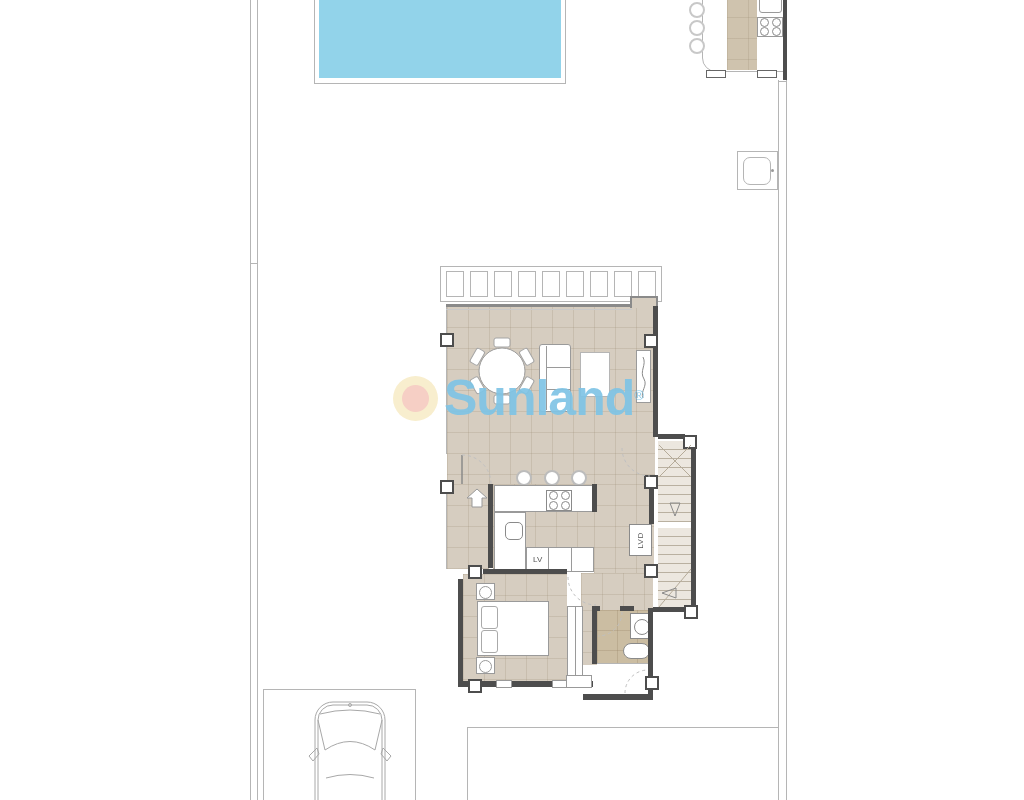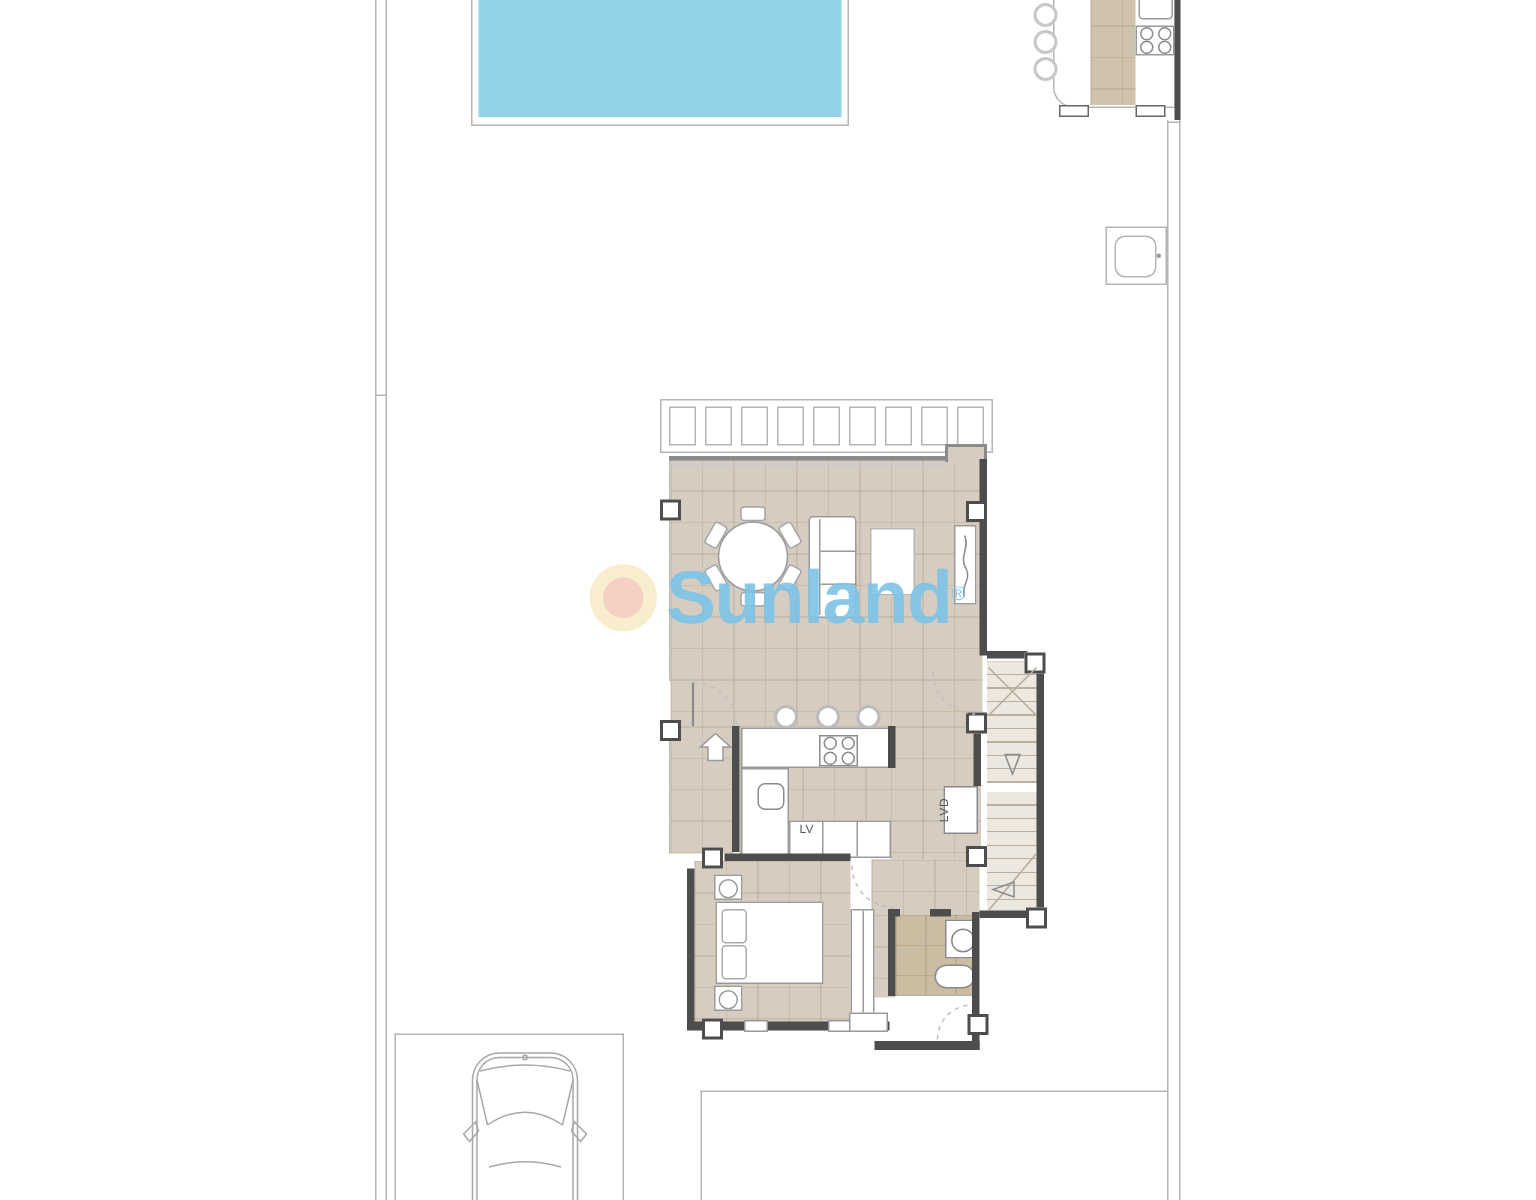--- a/index.html
+++ b/index.html
@@ -17,21 +17,21 @@
       repeating-linear-gradient(to right, rgba(140,120,90,.25) 0 1px, transparent 1px 20px),
       repeating-linear-gradient(to bottom, rgba(140,120,90,.25) 0 1px, transparent 1px 20px);}
   .stairfloor{background:var(--stair-floor,#ece7df);z-index:3;
     background-image:repeating-linear-gradient(to bottom, transparent 0 8px, #b9b0a0 8px 9px);}
   .furn{background:#fff;border:1px solid var(--furn,#9a9a9a);z-index:12;}
   .lline{background:var(--line-light,#b5b5b5);z-index:5;}
   .slat{flex:1;border:1px solid var(--line-light,#b5b5b5);background:#fff;}
   .stool{width:16px;height:16px;border:2px solid #c8c8c8;border-radius:50%;background:#fff;}
   .burner{width:7px;height:7px;border:1px solid #8a8a8a;border-radius:50%;}
   .lamp{width:11px;height:11px;border:1px solid #9a9a9a;border-radius:50%;margin:2px auto;}
-  .appl{display:flex;justify-content:center;
+  .appl{display:flex;align-items:center;justify-content:center;
         font-size:8px;color:#555;background:#fff;border:1px solid #8a8a8a;}
   #watermark{display:flex;align-items:center;z-index:50;opacity:.92;}
   #wm-text{font-size:50px;font-weight:700;letter-spacing:-1px;line-height:44px;
            color:var(--logo-blue,#7fc4e5);}
   #wm-reg{font-size:13px;color:var(--logo-blue,#7fc4e5);margin-top:-4px;}
   #wm-sun{width:45px;height:45px;border-radius:50%;background:var(--sun-outer,#f8edca);
           margin:2px 6px 0 0;display:flex;align-items:center;justify-content:center;}
   #wm-sun-inner{width:27px;height:27px;border-radius:50%;background:var(--sun-inner,#f6cbc1);}
   svg{pointer-events:none;}
 </style>

